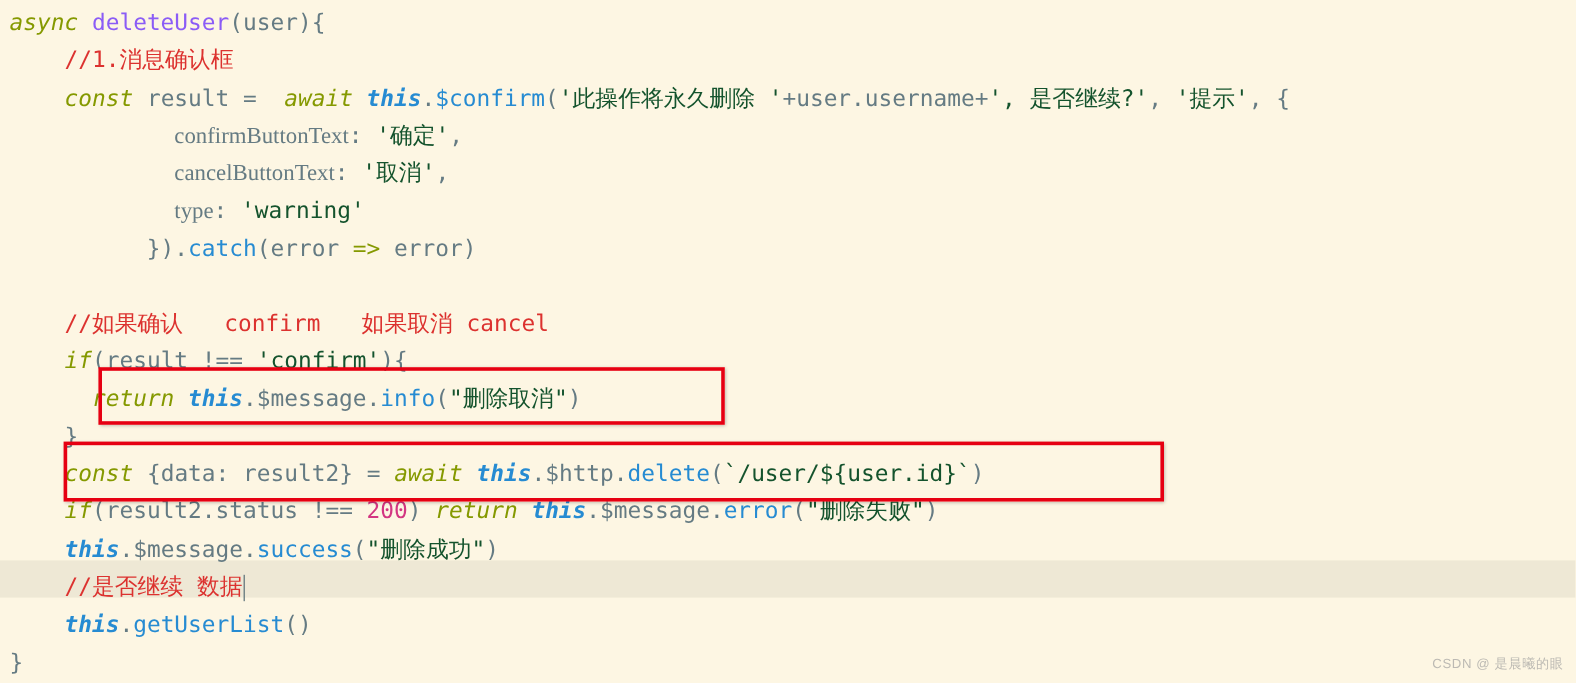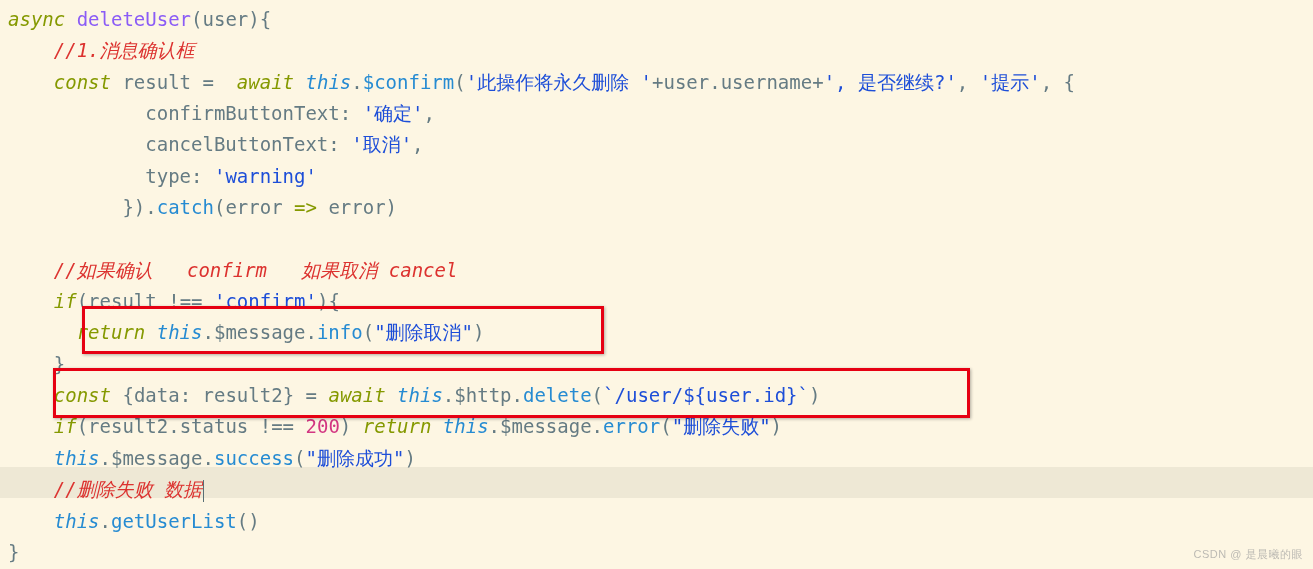--- a/index.html
+++ b/index.html
@@ -15,27 +15,27 @@
     overflow: hidden;
   }
   pre {
     margin: 0;
     padding: 4px 0 0 8px;
     white-space: pre;
   }
   .kw    { color: #859900; font-style: italic; margin-top: 13px; }
   .kw2   { color: #859900; }
   .fn    { color: #8b5cf6; }
-  .cm    { color: #dc322f; font-style: italic; }
+  .cm    { color: #dc322f; }
   .op    { color: #657b83; }
-  .str   { color: #1d4ed8; }
+  .str   { color: #14532d; }
   .num   { color: #d33682; }
-  .this  { color: #268bd2; font-style: italic; }
+  .this  { color: #268bd2; font-style: italic; font-weight: bold; }
   .ident { color: #657b83; }
-  .prop  { color: #657b83; }
+  .prop  { color: #657b83; font-family: Liberation Serif, serif; }
   .meth  { color: #268bd2; }
   .dot   { color: #657b83; }
   .paren { color: #657b83; }
   .brace { color: #657b83; }
 
   .redbox {
     position: absolute;
     border: 3px solid #e60012;
     box-shadow: 1px 1px 3px rgba(0,0,0,0.3);
     pointer-events: none;
@@ -82,20 +82,20 @@
             <span class="prop">type</span><span class="op">:</span> <span class="str">'warning'</span>
           <span class="brace">})</span><span class="dot">.</span><span class="meth">catch</span><span class="paren">(</span><span class="ident">error</span> <span class="kw2">=&gt;</span> <span class="ident">error</span><span class="paren">)</span>
 
     <span class="cm">//如果确认   confirm   如果取消 cancel</span>
     <span class="kw">if</span><span class="paren">(</span><span class="ident">result</span> <span class="op">!==</span> <span class="str">'confirm'</span><span class="paren">){</span>
       <span class="kw">return</span> <span class="this">this</span><span class="dot">.</span><span class="ident">$message</span><span class="dot">.</span><span class="meth">info</span><span class="paren">(</span><span class="str">"删除取消"</span><span class="paren">)</span>
     <span class="brace">}</span>
     <span class="kw">const</span> <span class="brace">{</span><span class="ident">data</span><span class="op">:</span> <span class="ident">result2</span><span class="brace">}</span> <span class="op">=</span> <span class="kw">await</span> <span class="this">this</span><span class="dot">.</span><span class="ident">$http</span><span class="dot">.</span><span class="meth">delete</span><span class="paren">(</span><span class="str">`/user/${user.id}`</span><span class="paren">)</span>
     <span class="kw">if</span><span class="paren">(</span><span class="ident">result2</span><span class="dot">.</span><span class="ident">status</span> <span class="op">!==</span> <span class="num">200</span><span class="paren">)</span> <span class="kw">return</span> <span class="this">this</span><span class="dot">.</span><span class="ident">$message</span><span class="dot">.</span><span class="meth">error</span><span class="paren">(</span><span class="str">"删除失败"</span><span class="paren">)</span>
     <span class="this">this</span><span class="dot">.</span><span class="ident">$message</span><span class="dot">.</span><span class="meth">success</span><span class="paren">(</span><span class="str">"删除成功"</span><span class="paren">)</span>
-    <span class="cm">//删除失败 数据</span><span class="cursor"></span>
+    <span class="cm">//是否继续 数据</span><span class="cursor"></span>
     <span class="this">this</span><span class="dot">.</span><span class="meth">getUserList</span><span class="paren">()</span>
 <span class="brace">}</span></pre>
 
 <div class="redbox box1"></div>
 <div class="redbox box2"></div>
 
 <div class="watermark">CSDN @ 是晨曦的眼</div>
 
 </body></html>

